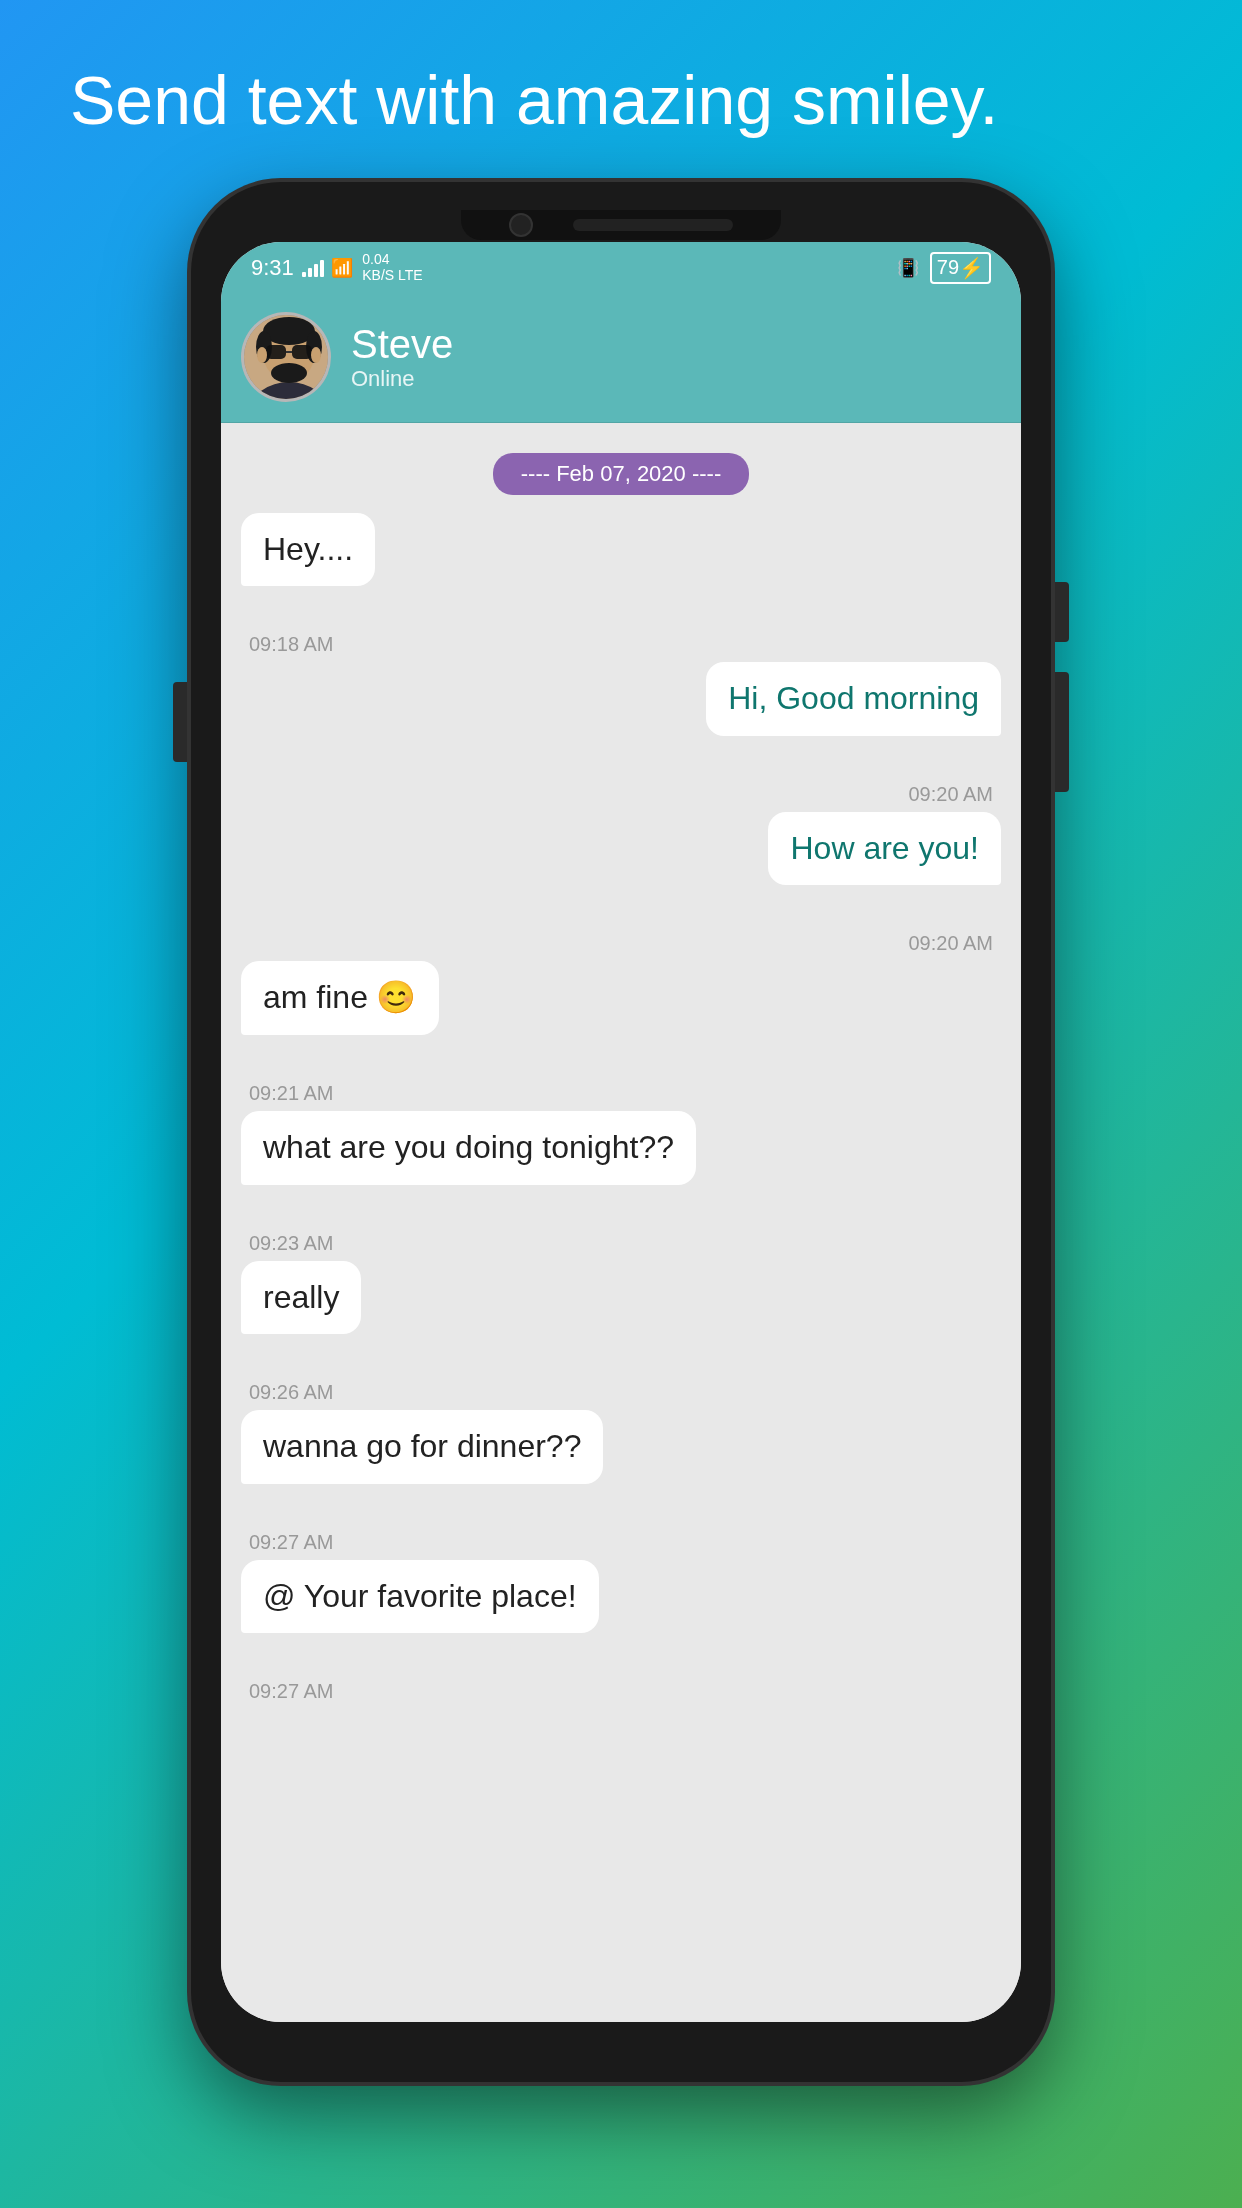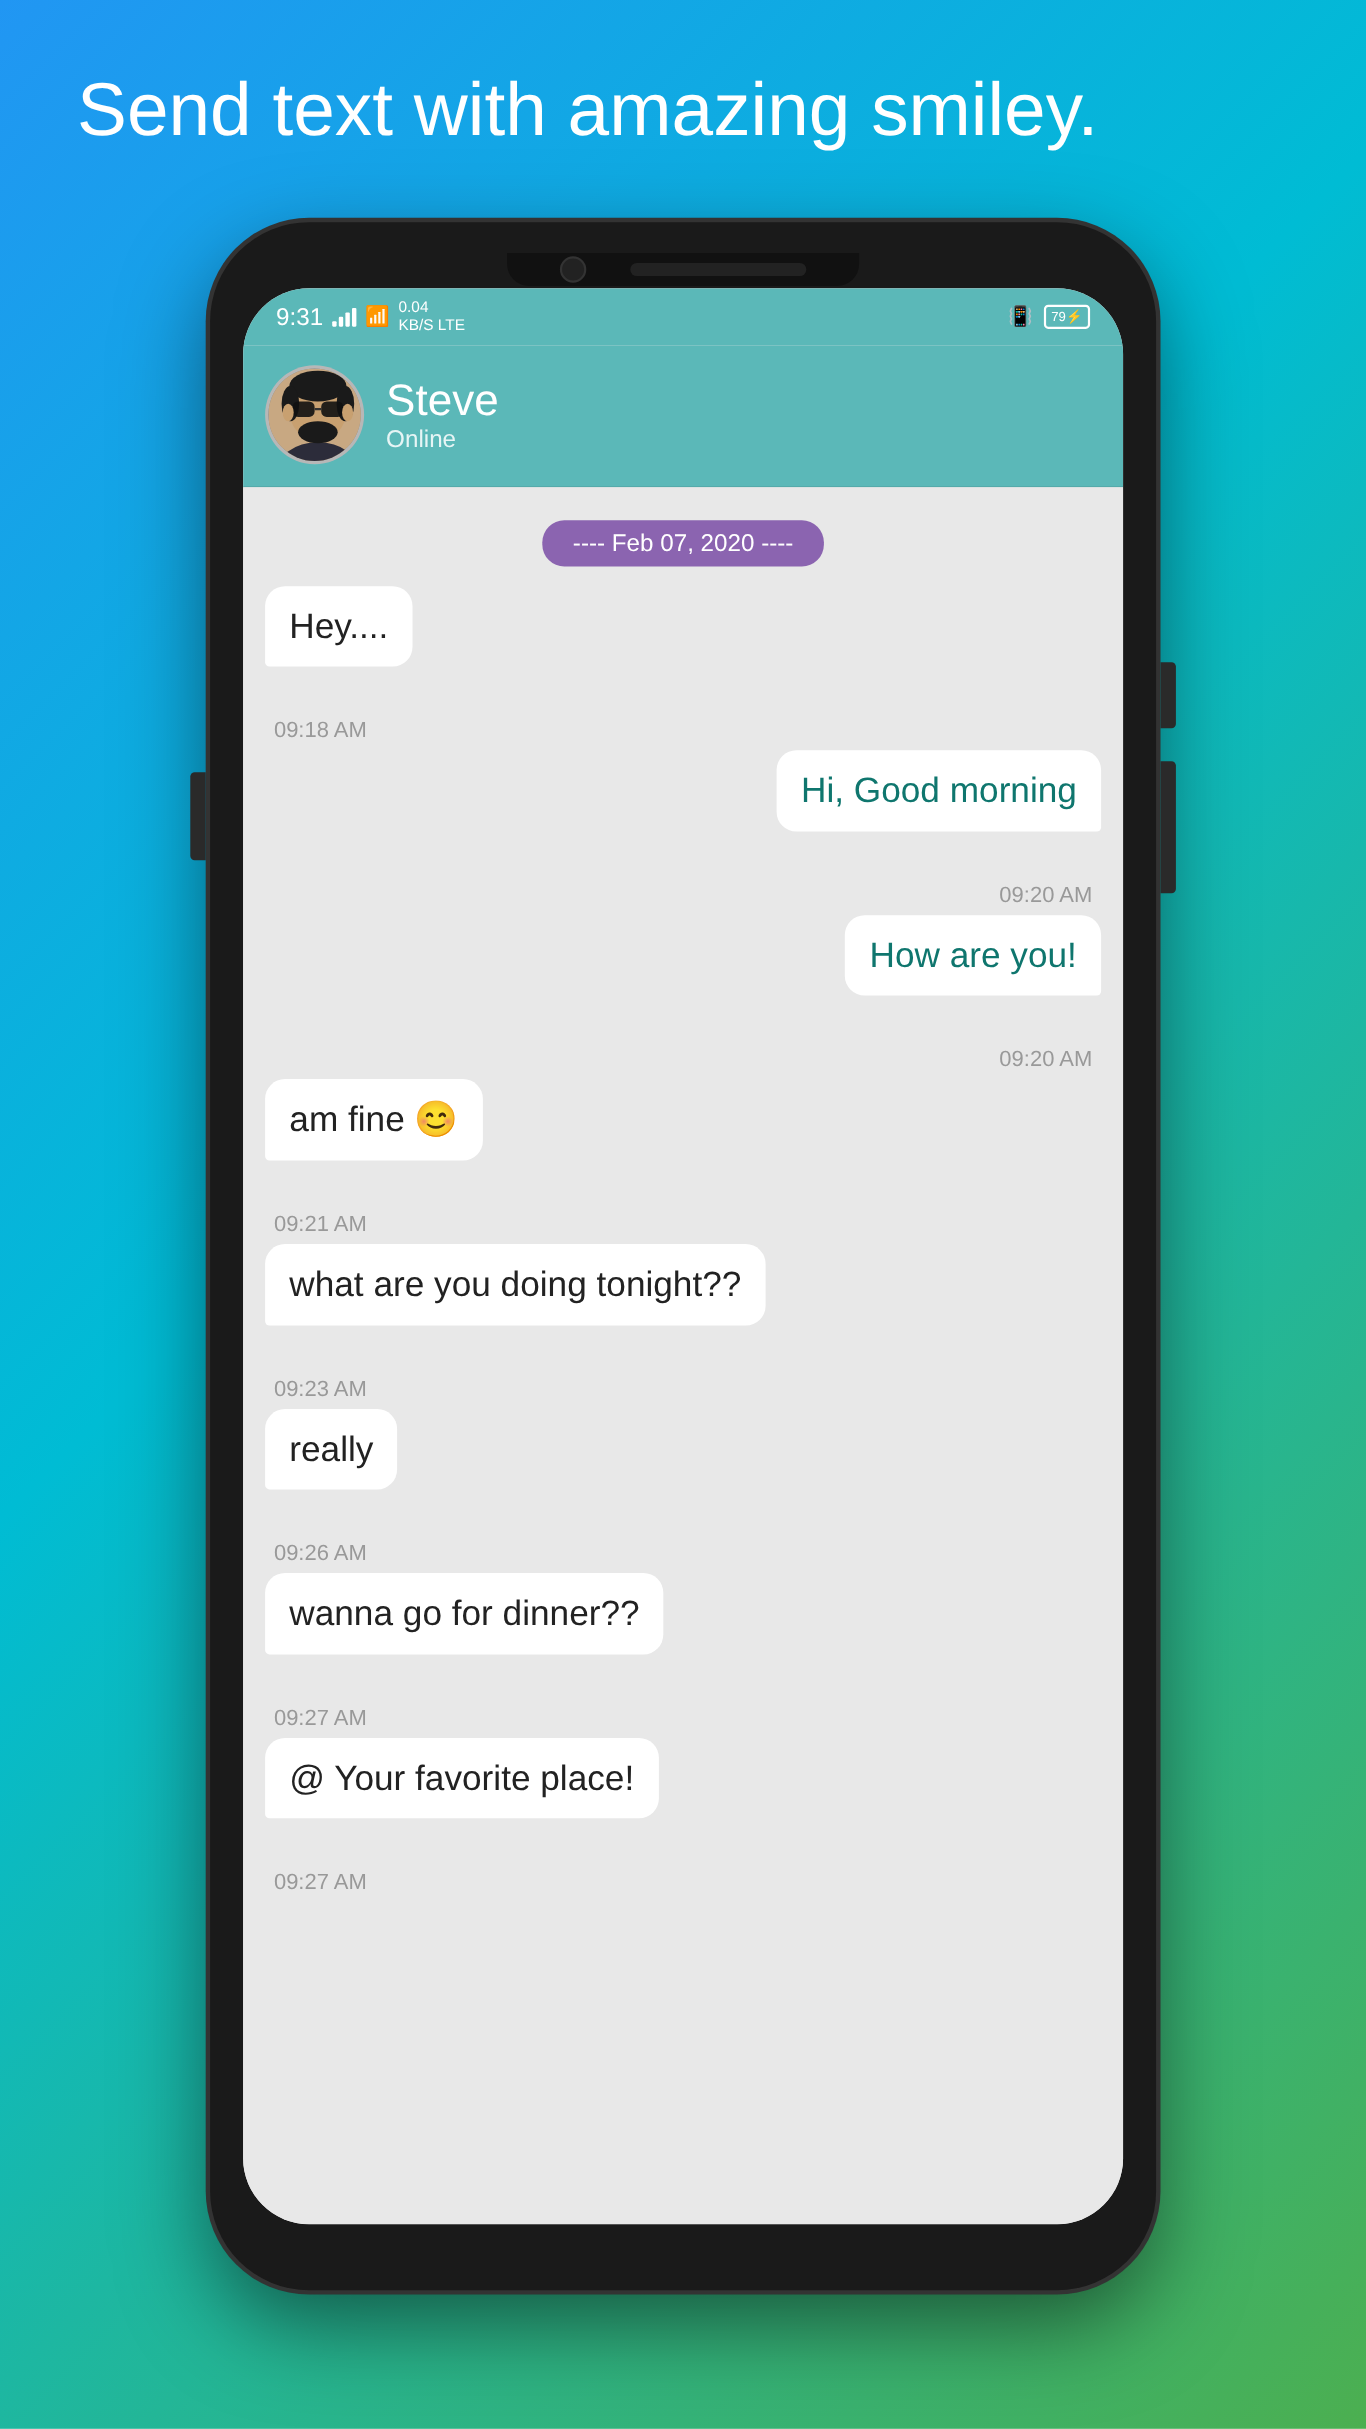--- a/index.html
+++ b/index.html
@@ -31,21 +31,20 @@
       height: 1900px;
       margin: 0 auto;
     }
 
     .phone-outer {
       position: absolute;
       top: 0; left: 0; right: 0; bottom: 0;
       background: #1a1a1a;
       border-radius: 90px;
       box-shadow: 0 0 0 4px #333, 0 30px 80px rgba(0,0,0,0.5);
-      margin-top: 20px;
     }
 
     
     .side-btn-left {
       position: absolute;
       left: -18px;
       top: 500px;
       width: 14px;
       height: 80px;
       background: #2a2a2a;
@@ -163,21 +162,21 @@
       align-items: center;
       gap: 10px;
       color: white;
       font-size: 18px;
     }
 
     .battery-box {
       border: 2px solid white;
       border-radius: 4px;
       padding: 2px 5px;
-      font-size: 12px;
+      font-size: 20px;
       color: white;
       display: flex;
       align-items: center;
     }
 
     
     .chat-header {
       background: #5bb8b8;
       padding: 18px 30px 20px 20px;
       display: flex;

